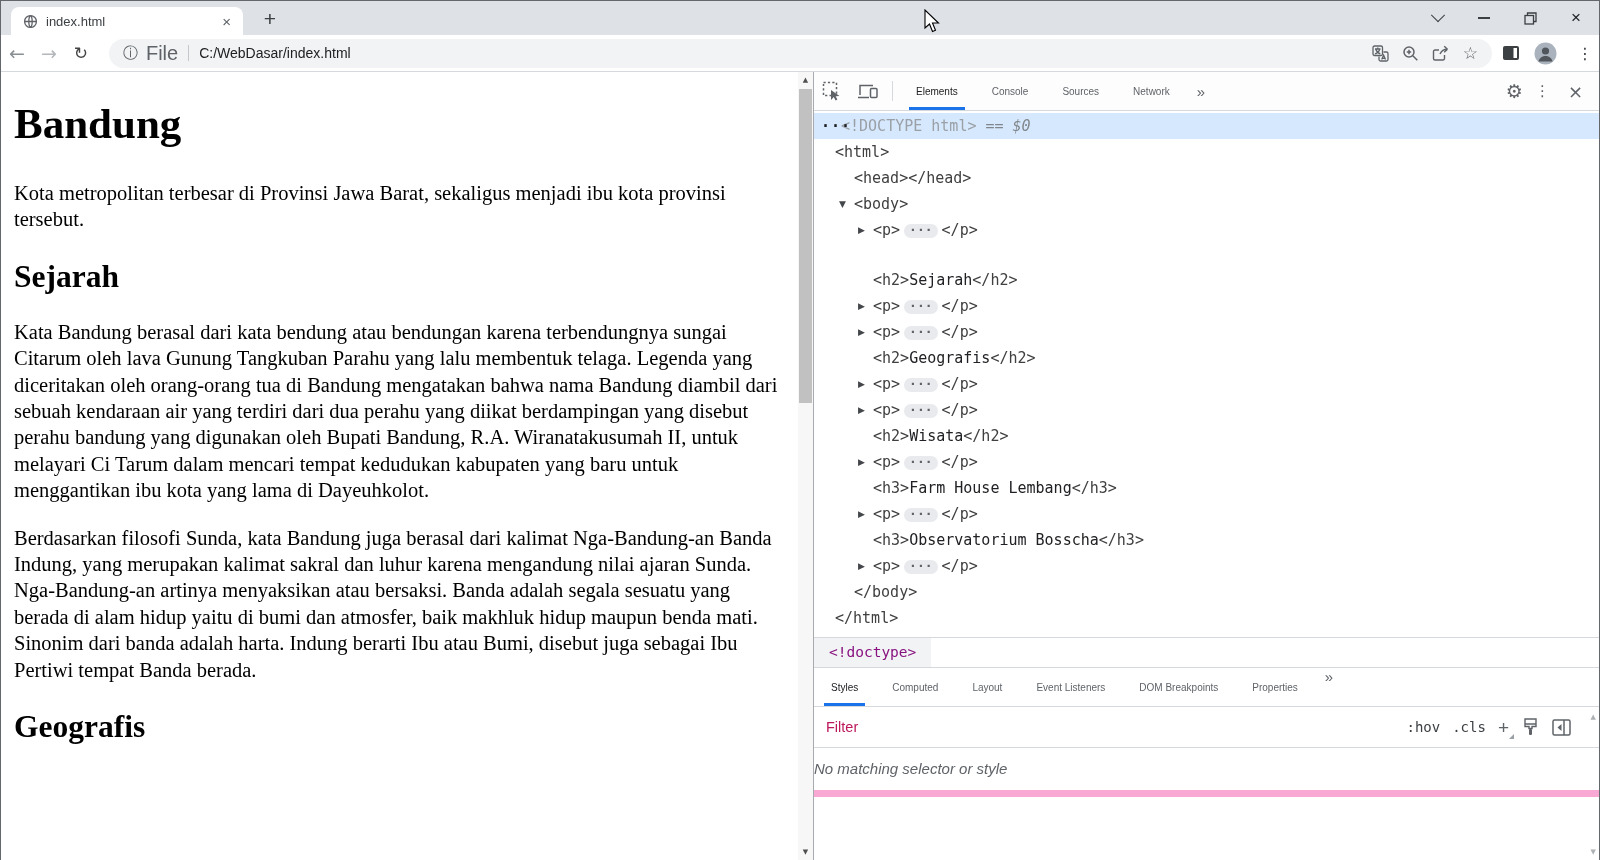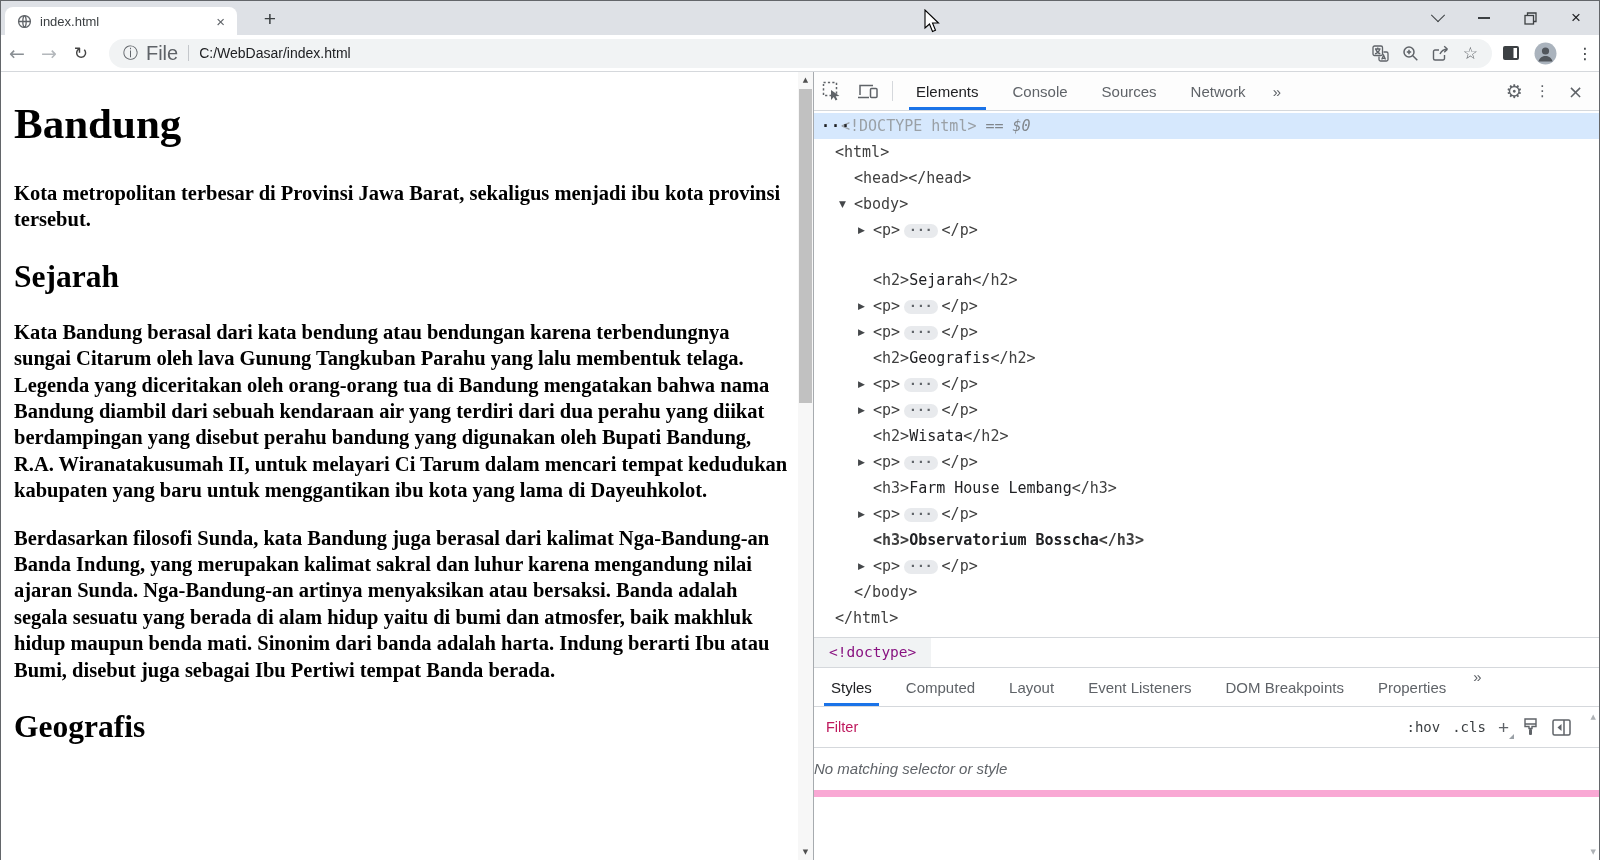--- a/index.html
+++ b/index.html
@@ -2,21 +2,21 @@
 <html><head>
 <meta charset="utf-8">
 <style>
   * { margin:0; padding:0; box-sizing:border-box; }
   html,body { width:1600px; height:860px; overflow:hidden; background:#fff;
               font-family:"Liberation Sans", sans-serif; }
   .window { position:relative; width:1600px; height:860px; border:1px solid #63666a; background:#fff; }
 
   
   .titlebar { position:relative; height:34px; background:#dee1e6; }
-  .tab { position:absolute; left:4px; top:6px; width:232px; height:28px; background:#fff;
+  .tab { position:absolute; left:10px; top:6px; width:232px; height:28px; background:#fff;
          border-radius:8px 8px 0 0; display:flex; align-items:center; padding:0 8px 0 12px; }
   .tab-title { font-size:13px; color:#3c4043; flex:1; margin-left:8px; white-space:nowrap; overflow:hidden; }
   .tab-close { color:#5f6368; font-size:15px; line-height:15px; cursor:default; padding:0 4px; }
   .newtab { position:absolute; left:255px; top:5px; width:28px; height:28px; color:#3c4043;
             font-size:21px; line-height:26px; text-align:center; }
   .wincontrols { position:absolute; right:0; top:0; height:34px; display:flex; }
   .winbtn { width:46px; height:34px; display:flex; align-items:center; justify-content:center; color:#202124; }
   .chev { width:10px; height:10px; border-right:1.6px solid #3c4043; border-bottom:1.6px solid #3c4043;
           transform:rotate(45deg) translate(-2px,-2px); }
   .minglyph { width:12px; height:1.6px; background:#3c4043; }
@@ -37,35 +37,35 @@
   .tb-right { display:flex; align-items:center; gap:14px; margin-left:10px; }
   .star { font-family:"DejaVu Sans", sans-serif; font-size:17px; color:#5f6368; }
   .kebab { font-family:"DejaVu Sans", sans-serif; font-size:16px; color:#3c4043; padding:0 6px; }
 
   
   .main { display:flex; height:788px; }
   .page { width:797px; background:#fff; padding:0 10px 0 13px; overflow:hidden;
           font-family:"Liberation Serif", serif; color:#000; }
   .page h1 { font-size:43px; margin:27px 0 32px; font-weight:bold; }
   .page h2 { font-size:31.5px; margin:26px 0 24px; font-weight:bold; }
-  .page p  { font-size:20.5px; line-height:26.4px; margin:21px 0;font-weight:bold; }
+  .page p  { font-size:20.5px; line-height:26.4px; margin:21px 0; }
 
   .page-scrollbar { width:15px; background:#f7f7f7; position:relative; }
   .sb-arrow { position:absolute; left:0; width:15px; height:16px; color:#505050; font-size:7px;
               text-align:center; line-height:16px; font-family:"DejaVu Sans", sans-serif; }
   .sb-up { top:0; } .sb-down { bottom:0; }
   .sb-thumb { position:absolute; left:1px; top:17px; width:13px; height:314px; background:#c1c1c1; }
 
   
   .devtools { flex:1; border-left:1px solid #a7abaf; display:flex; flex-direction:column; background:#fff; }
   .dt-toolbar { height:39px; display:flex; align-items:center; border-bottom:1px solid #d5d8dc; background:#fdfdfd; }
   .dt-ic { width:36px; display:flex; justify-content:center; color:#5f6368; }
   .dt-sep { width:1px; height:20px; background:#d5d8dc; margin:0 6px; }
   .dt-tabs { display:flex; height:100%; align-items:stretch; }
-  .dt-tab { padding:0 17px; font-size:15px; color:#5f6368; display:flex; align-items:center; position:relative; }
+  .dt-tab { padding:0 17px; font-size:10px; color:#5f6368; display:flex; align-items:center; position:relative; }
   .dt-tab.active { color:#202124; }
   .dt-tab.active::after { content:""; position:absolute; left:10px; right:10px; bottom:0; height:3px; background:#1a73e8; }
   .dt-more { color:#5f6368; font-size:15px; padding:0 10px; letter-spacing:-2px; }
   .dt-toolbar-right { margin-left:auto; display:flex; align-items:center; gap:4px; padding-right:10px; }
   .gear { font-family:"DejaVu Sans", sans-serif; font-size:19px; color:#5f6368; }
   .dtkebab { font-family:"DejaVu Sans", sans-serif; font-size:15px; color:#5f6368; padding:0 8px; }
   .dtclose { font-family:"DejaVu Sans", sans-serif; font-size:18px; color:#5f6368; padding:0 6px; }
 
   .dt-dom { height:526px; overflow:hidden; font-family:"DejaVu Sans Mono", monospace; font-size:15px;
             padding-top:2px; position:relative; }
@@ -262,21 +262,21 @@
           <div class="trow" style="padding-left: 59px; margin-top: 24px;"><span class="c-tag">&lt;h2&gt;</span><span class="c-text">Sejarah</span><span class="c-tag">&lt;/h2&gt;</span></div>
           <div class="trow" style="padding-left: 59px;"><span class="arrow" style="left: 44px;">▶</span><span class="c-tag">&lt;p&gt;</span><span class="pill">···</span><span class="c-tag">&lt;/p&gt;</span></div>
           <div class="trow" style="padding-left: 59px;"><span class="arrow" style="left: 44px;">▶</span><span class="c-tag">&lt;p&gt;</span><span class="pill">···</span><span class="c-tag">&lt;/p&gt;</span></div>
           <div class="trow" style="padding-left: 59px;"><span class="c-tag">&lt;h2&gt;</span><span class="c-text">Geografis</span><span class="c-tag">&lt;/h2&gt;</span></div>
           <div class="trow" style="padding-left: 59px;"><span class="arrow" style="left: 44px;">▶</span><span class="c-tag">&lt;p&gt;</span><span class="pill">···</span><span class="c-tag">&lt;/p&gt;</span></div>
           <div class="trow" style="padding-left: 59px;"><span class="arrow" style="left: 44px;">▶</span><span class="c-tag">&lt;p&gt;</span><span class="pill">···</span><span class="c-tag">&lt;/p&gt;</span></div>
           <div class="trow" style="padding-left: 59px;"><span class="c-tag">&lt;h2&gt;</span><span class="c-text">Wisata</span><span class="c-tag">&lt;/h2&gt;</span></div>
           <div class="trow" style="padding-left: 59px;"><span class="arrow" style="left: 44px;">▶</span><span class="c-tag">&lt;p&gt;</span><span class="pill">···</span><span class="c-tag">&lt;/p&gt;</span></div>
           <div class="trow" style="padding-left: 59px;"><span class="c-tag">&lt;h3&gt;</span><span class="c-text">Farm House Lembang</span><span class="c-tag">&lt;/h3&gt;</span></div>
           <div class="trow" style="padding-left: 59px;"><span class="arrow" style="left: 44px;">▶</span><span class="c-tag">&lt;p&gt;</span><span class="pill">···</span><span class="c-tag">&lt;/p&gt;</span></div>
-          <div class="trow" style="padding-left: 59px; font-weight: bold;"><span class="c-tag">&lt;h3&gt;</span><span class="c-text">Observatorium Bosscha</span><span class="c-tag">&lt;/h3&gt;</span></div>
+          <div class="trow" style="padding-left: 59px;"><span class="c-tag">&lt;h3&gt;</span><span class="c-text">Observatorium Bosscha</span><span class="c-tag">&lt;/h3&gt;</span></div>
           <div class="trow" style="padding-left: 59px;"><span class="arrow" style="left: 44px;">▶</span><span class="c-tag">&lt;p&gt;</span><span class="pill">···</span><span class="c-tag">&lt;/p&gt;</span></div>
           <div class="trow" style="padding-left: 40px;"><span class="c-tag">&lt;/body&gt;</span></div>
           <div class="trow" style="padding-left: 21px;"><span class="c-tag">&lt;/html&gt;</span></div>
         </div>
 
       <div class="dt-crumbs">
         <span class="crumb">&lt;!doctype&gt;</span>
       </div>
 
       <div class="dt-subtabs" id="dt-subtabs">

